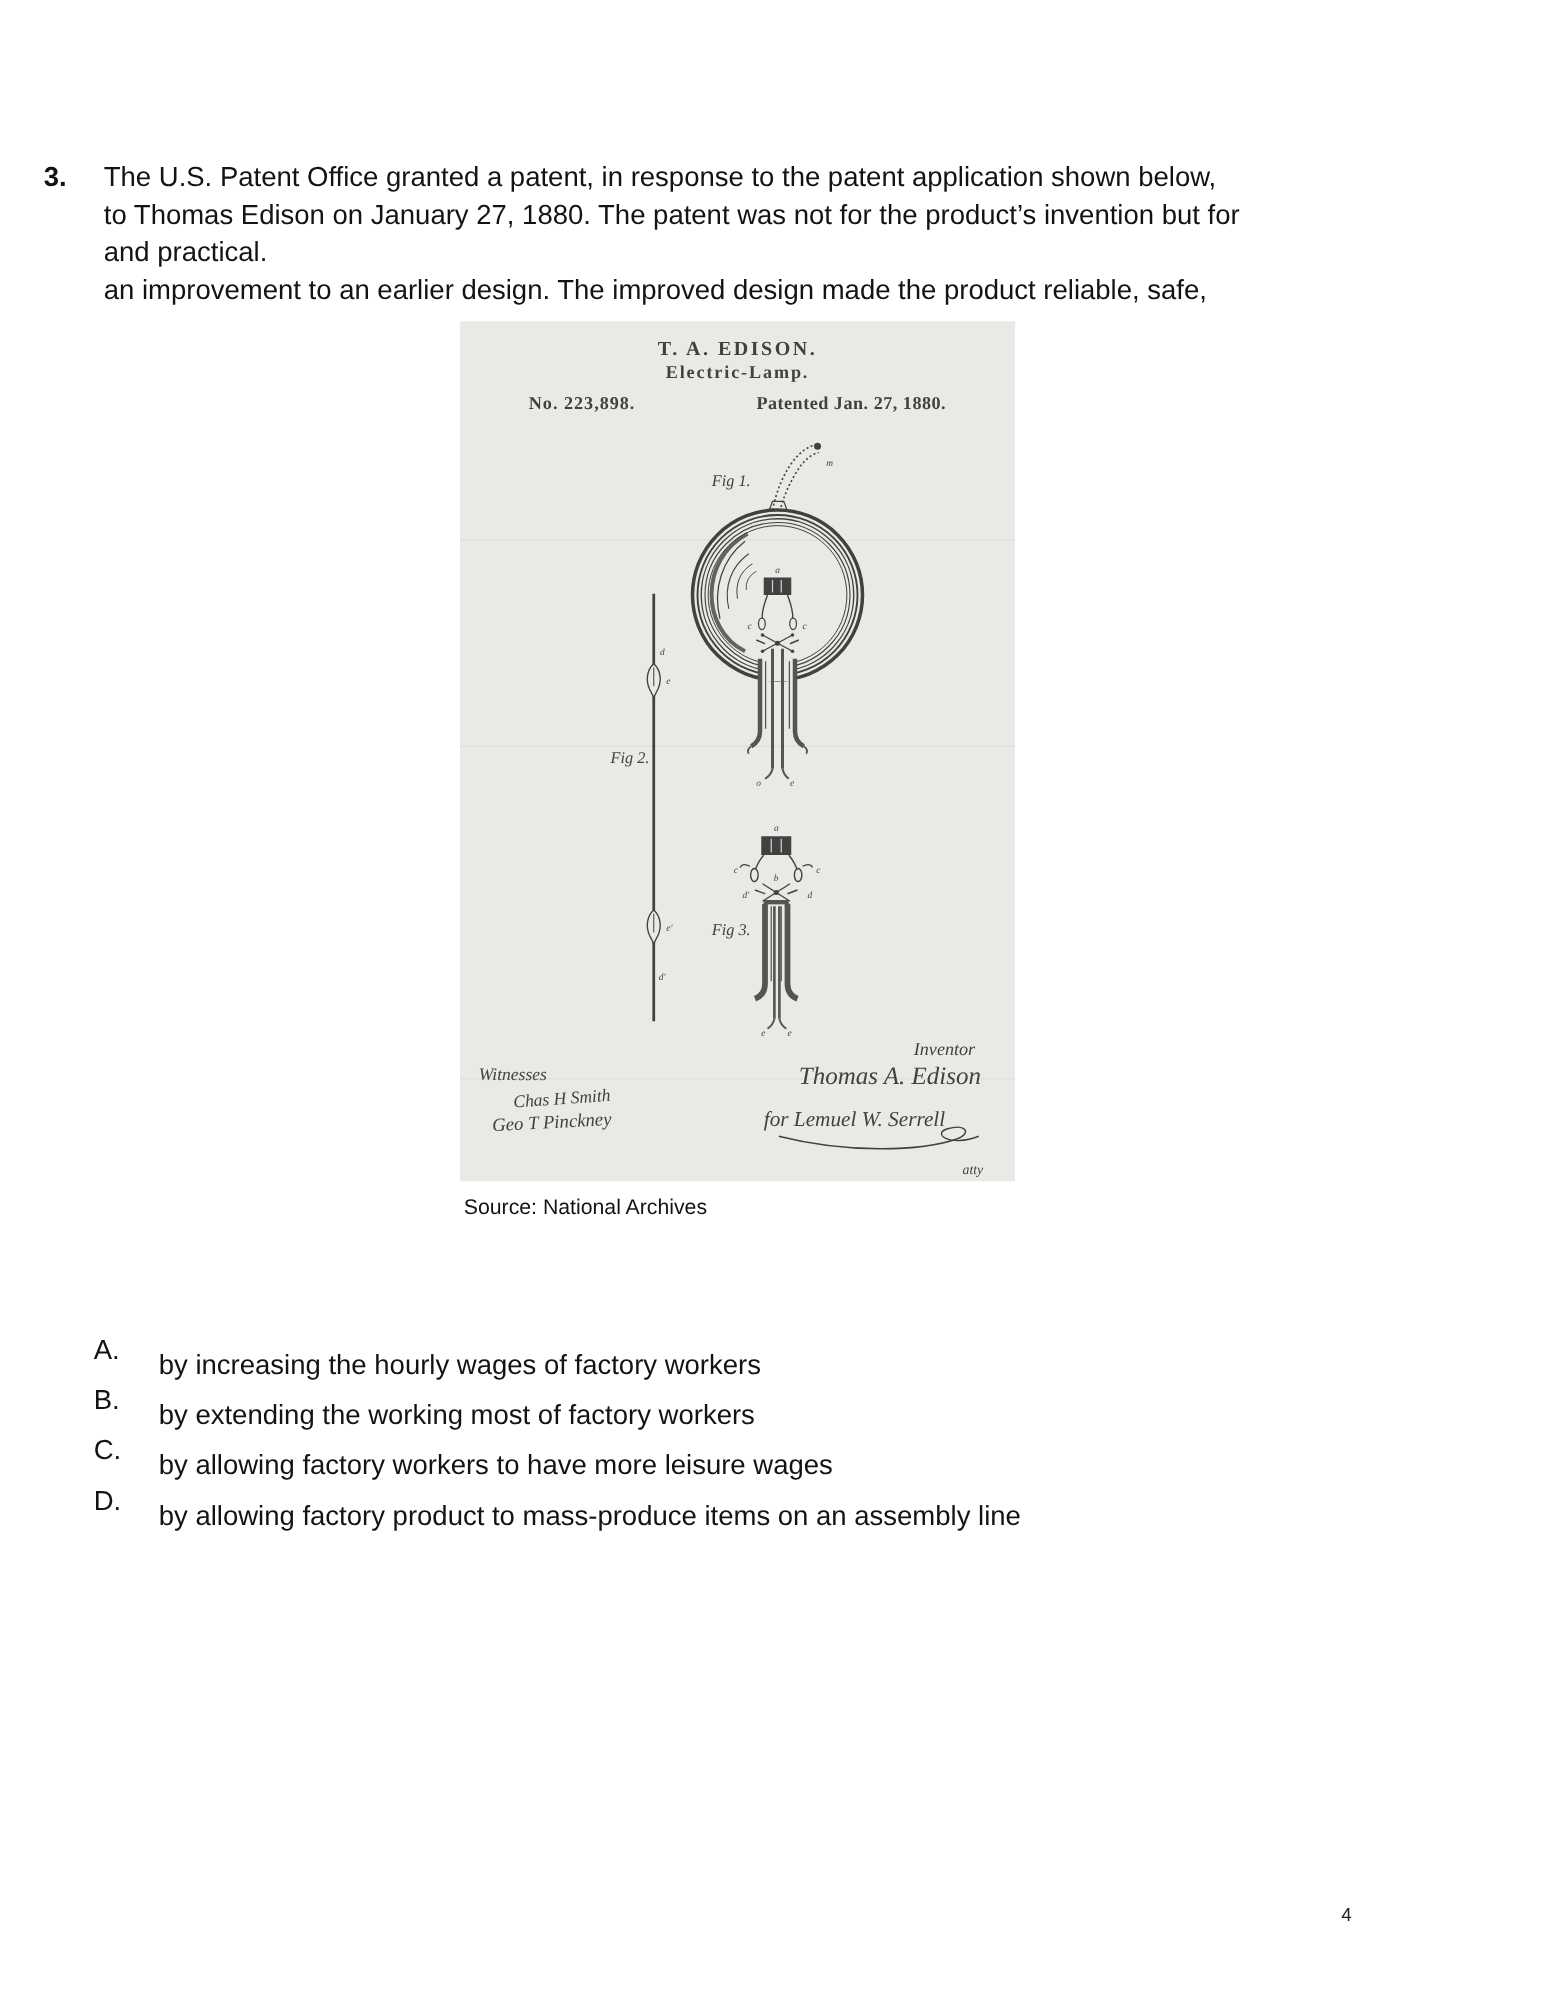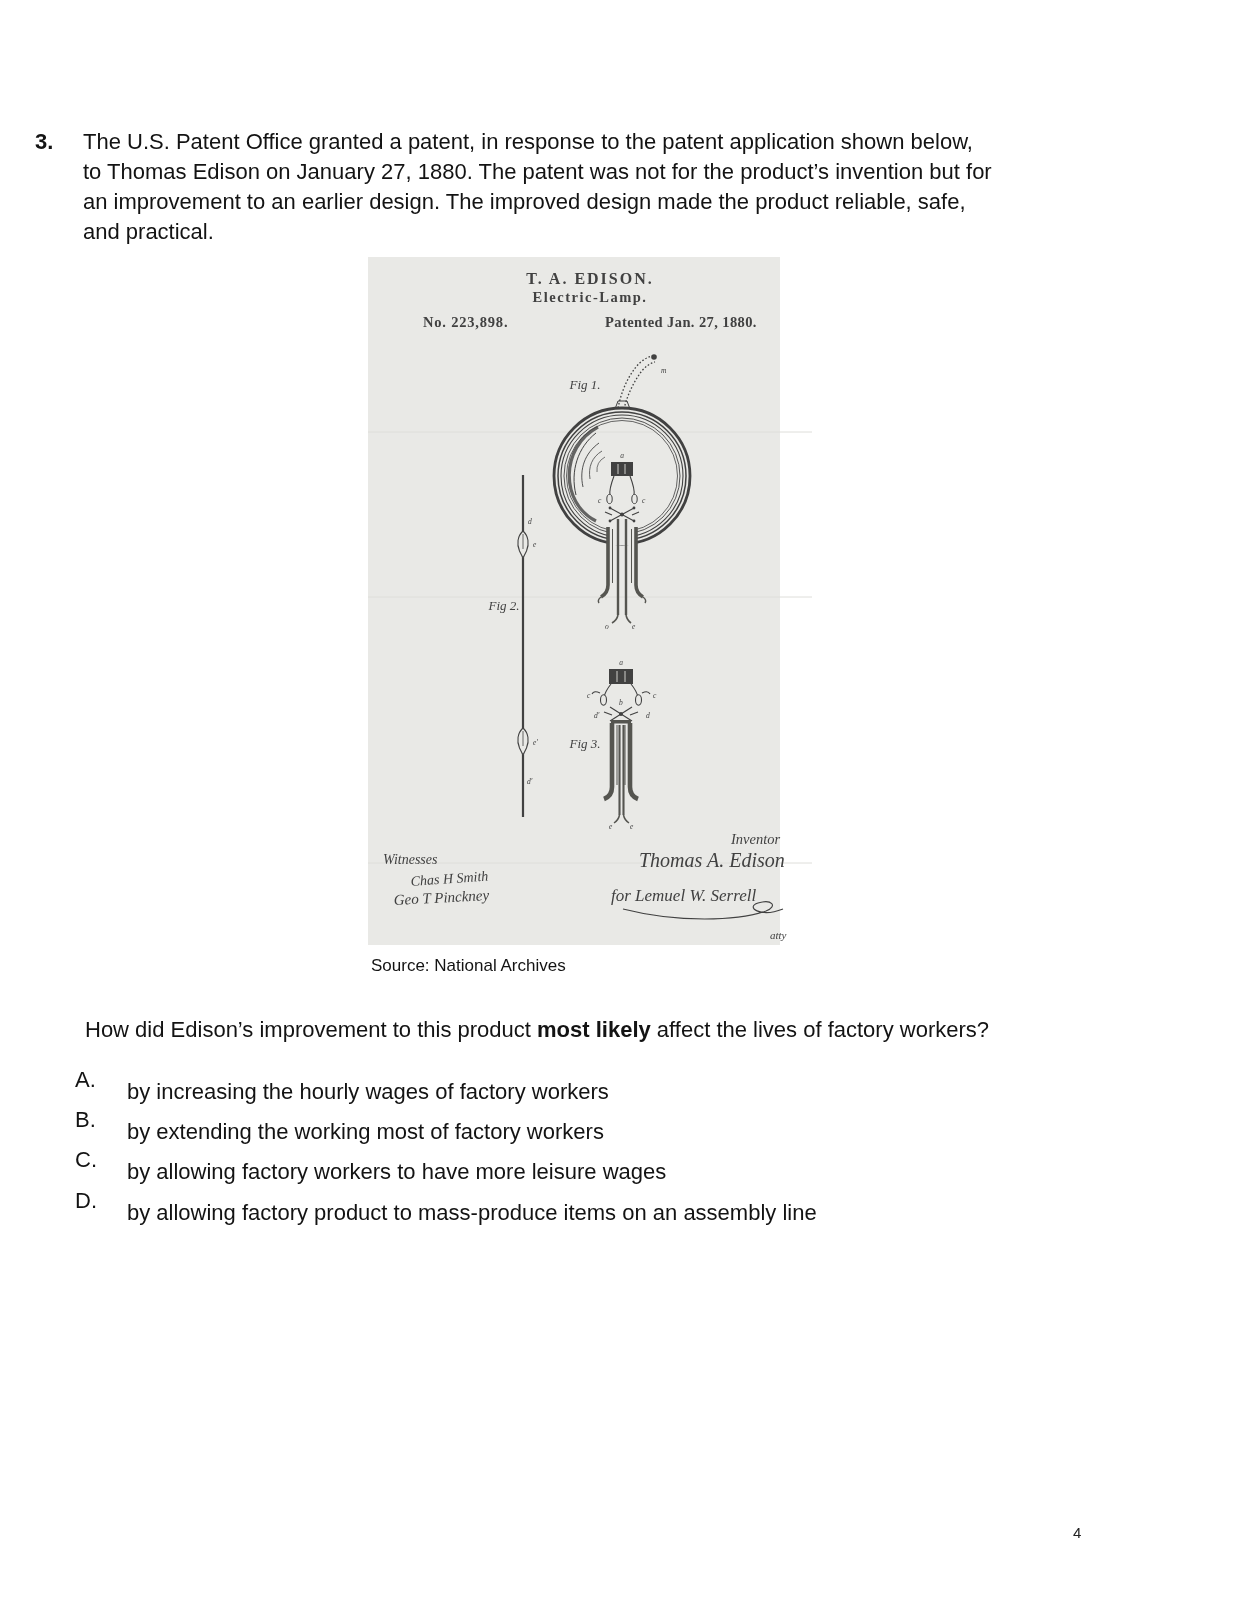--- a/index.html
+++ b/index.html
@@ -11,21 +11,21 @@
   html,body{margin:0;padding:0;background:#ffffff;}
   .page{
     position:relative;width:1237px;height:1600px;background:#ffffff;
     font-family:"Liberation Sans","DejaVu Sans",sans-serif;color:var(--text);
     overflow:hidden;
   }
   .q-num{position:absolute;left:35px;top:127px;font-size:22px;font-weight:bold;line-height:30px;}
   .intro{position:absolute;left:83px;top:127px;width:1010px;font-size:22px;line-height:30px;}
   .intro div{white-space:nowrap;}
   .patent-figure{
-    position:absolute;left:368px;top:257px;width:412px;height:688px;
+    position:absolute;left:368px;top:257px;width:444px;height:688px;
     background:var(--paper);
   }
   .patent-figure svg{display:block;}
   .caption{position:absolute;left:371px;top:956px;font-size:17px;}
   .prompt{position:absolute;left:85px;top:1017px;font-size:22px;}
   .prompt b{font-weight:bold;}
   .choice{position:absolute;font-size:22px;line-height:28px;}
   .choice .letter{position:absolute;left:0;top:0;}
   .choice .ctext{position:absolute;left:52px;top:12px;white-space:nowrap;}
   .choice-a{left:75px;top:1066px;width:1000px;height:28px;}
@@ -40,22 +40,22 @@
 </style>
 </head>
 <body>
 
 <div class="page">
 
   <span class="q-num">3.</span>
   <div class="intro">
     <div>The U.S. Patent Office granted a patent, in response to the patent application shown below,</div>
     <div>to Thomas Edison on January 27, 1880. The patent was not for the product’s invention but for</div>
+    <div>and practical.</div>
     <div>an improvement to an earlier design. The improved design made the product reliable, safe,</div>
-    <div>and practical.</div>
   </div>
 
   <div class="patent-figure">
     <svg width="444" height="688" viewBox="0 0 444 688">
 
       <g stroke="#dededa" stroke-width="1">
         <line x1="0" y1="175" x2="444" y2="175"></line>
         <line x1="0" y1="340" x2="444" y2="340"></line>
         <line x1="0" y1="606" x2="444" y2="606"></line>
       </g>
@@ -205,21 +205,20 @@
         <text x="271" y="610" class="pt-script" font-size="20">Thomas A. Edison</text>
         <text x="243" y="644" class="pt-script" font-size="17">for Lemuel W. Serrell</text>
         <path d="M 255 652 C 310 666 370 664 398 654 C 410 649 404 642 390 646 C 377 650 392 661 415 652" stroke="var(--ink)" stroke-width="1.1" fill="none"></path>
         <text x="402" y="682" class="pt-script" font-size="11">atty</text>
       </g>
     </svg>
   </div>
 
   <div class="caption">Source: National Archives</div>
 
-  <div class="prompt"><span>How did Edison’s improvement to this product </span><b>most likely</b><span> affect the lives of factory workers?</span></div>
 
   <div class="choice choice-a">
     <span class="letter">A.</span>
     <span class="ctext">by increasing the hourly wages of factory workers</span>
   </div>
   <div class="choice choice-b">
     <span class="letter">B.</span>
     <span class="ctext">by extending the working most of factory workers</span>
   </div>
   <div class="choice choice-c">

